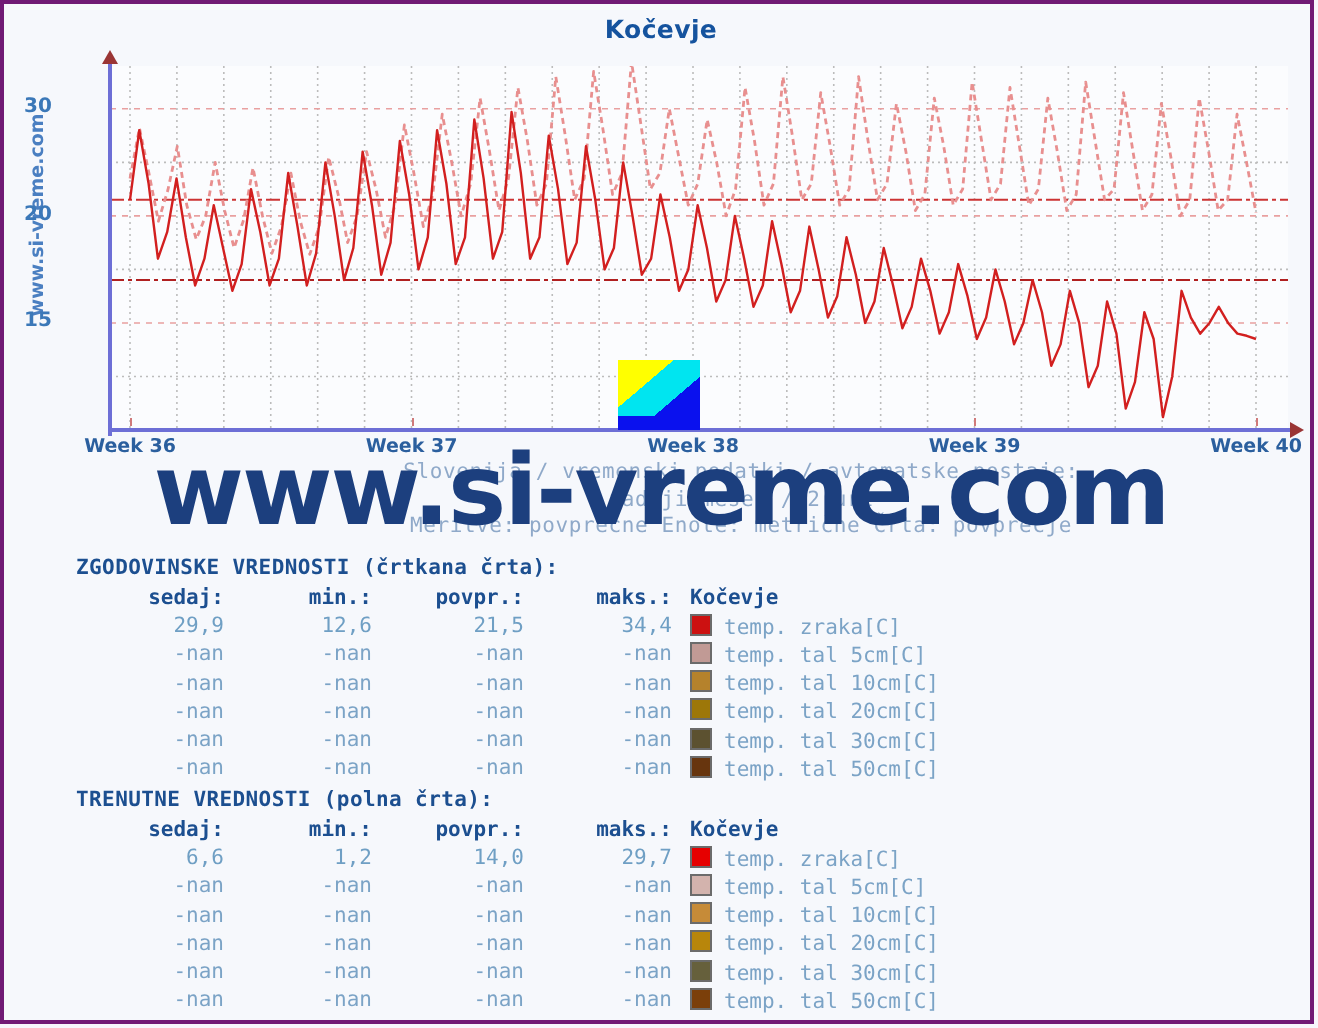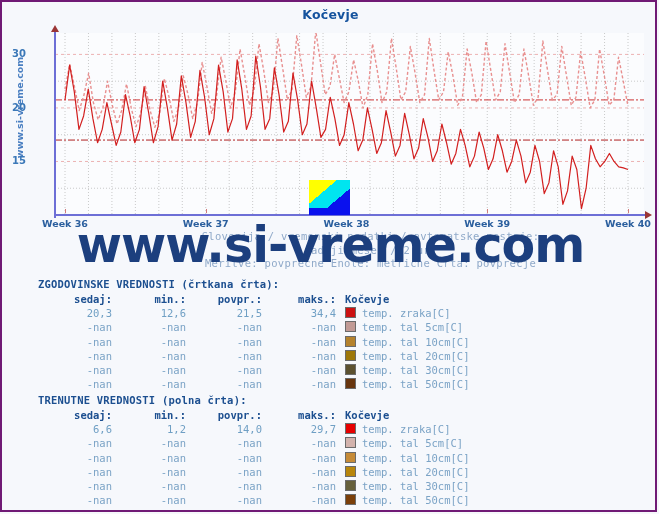--- a/index.html
+++ b/index.html
@@ -211,21 +211,21 @@
     <table>
         <tbody id="body0">
           <tr>
             <th class="c1">sedaj:</th>
             <th class="c2">min.:</th>
             <th class="c3">povpr.:</th>
             <th class="c4">maks.:</th>
             <th class="st">Kočevje</th>
           </tr>
           <tr>
-            <td class="num c1">20,3</td>
+            <td class="num c1">29,9</td>
             <td class="num c2">12,6</td>
             <td class="num c3">21,5</td>
             <td class="num c4">34,4</td>
             <td class="lab"><span class="sw" style="background: rgb(204, 17, 17);"></span>temp. zraka[C]</td>
           </tr>
           <tr>
             <td class="nan c1">-nan</td>
             <td class="nan c2">-nan</td>
             <td class="nan c3">-nan</td>
             <td class="nan c4">-nan</td>

